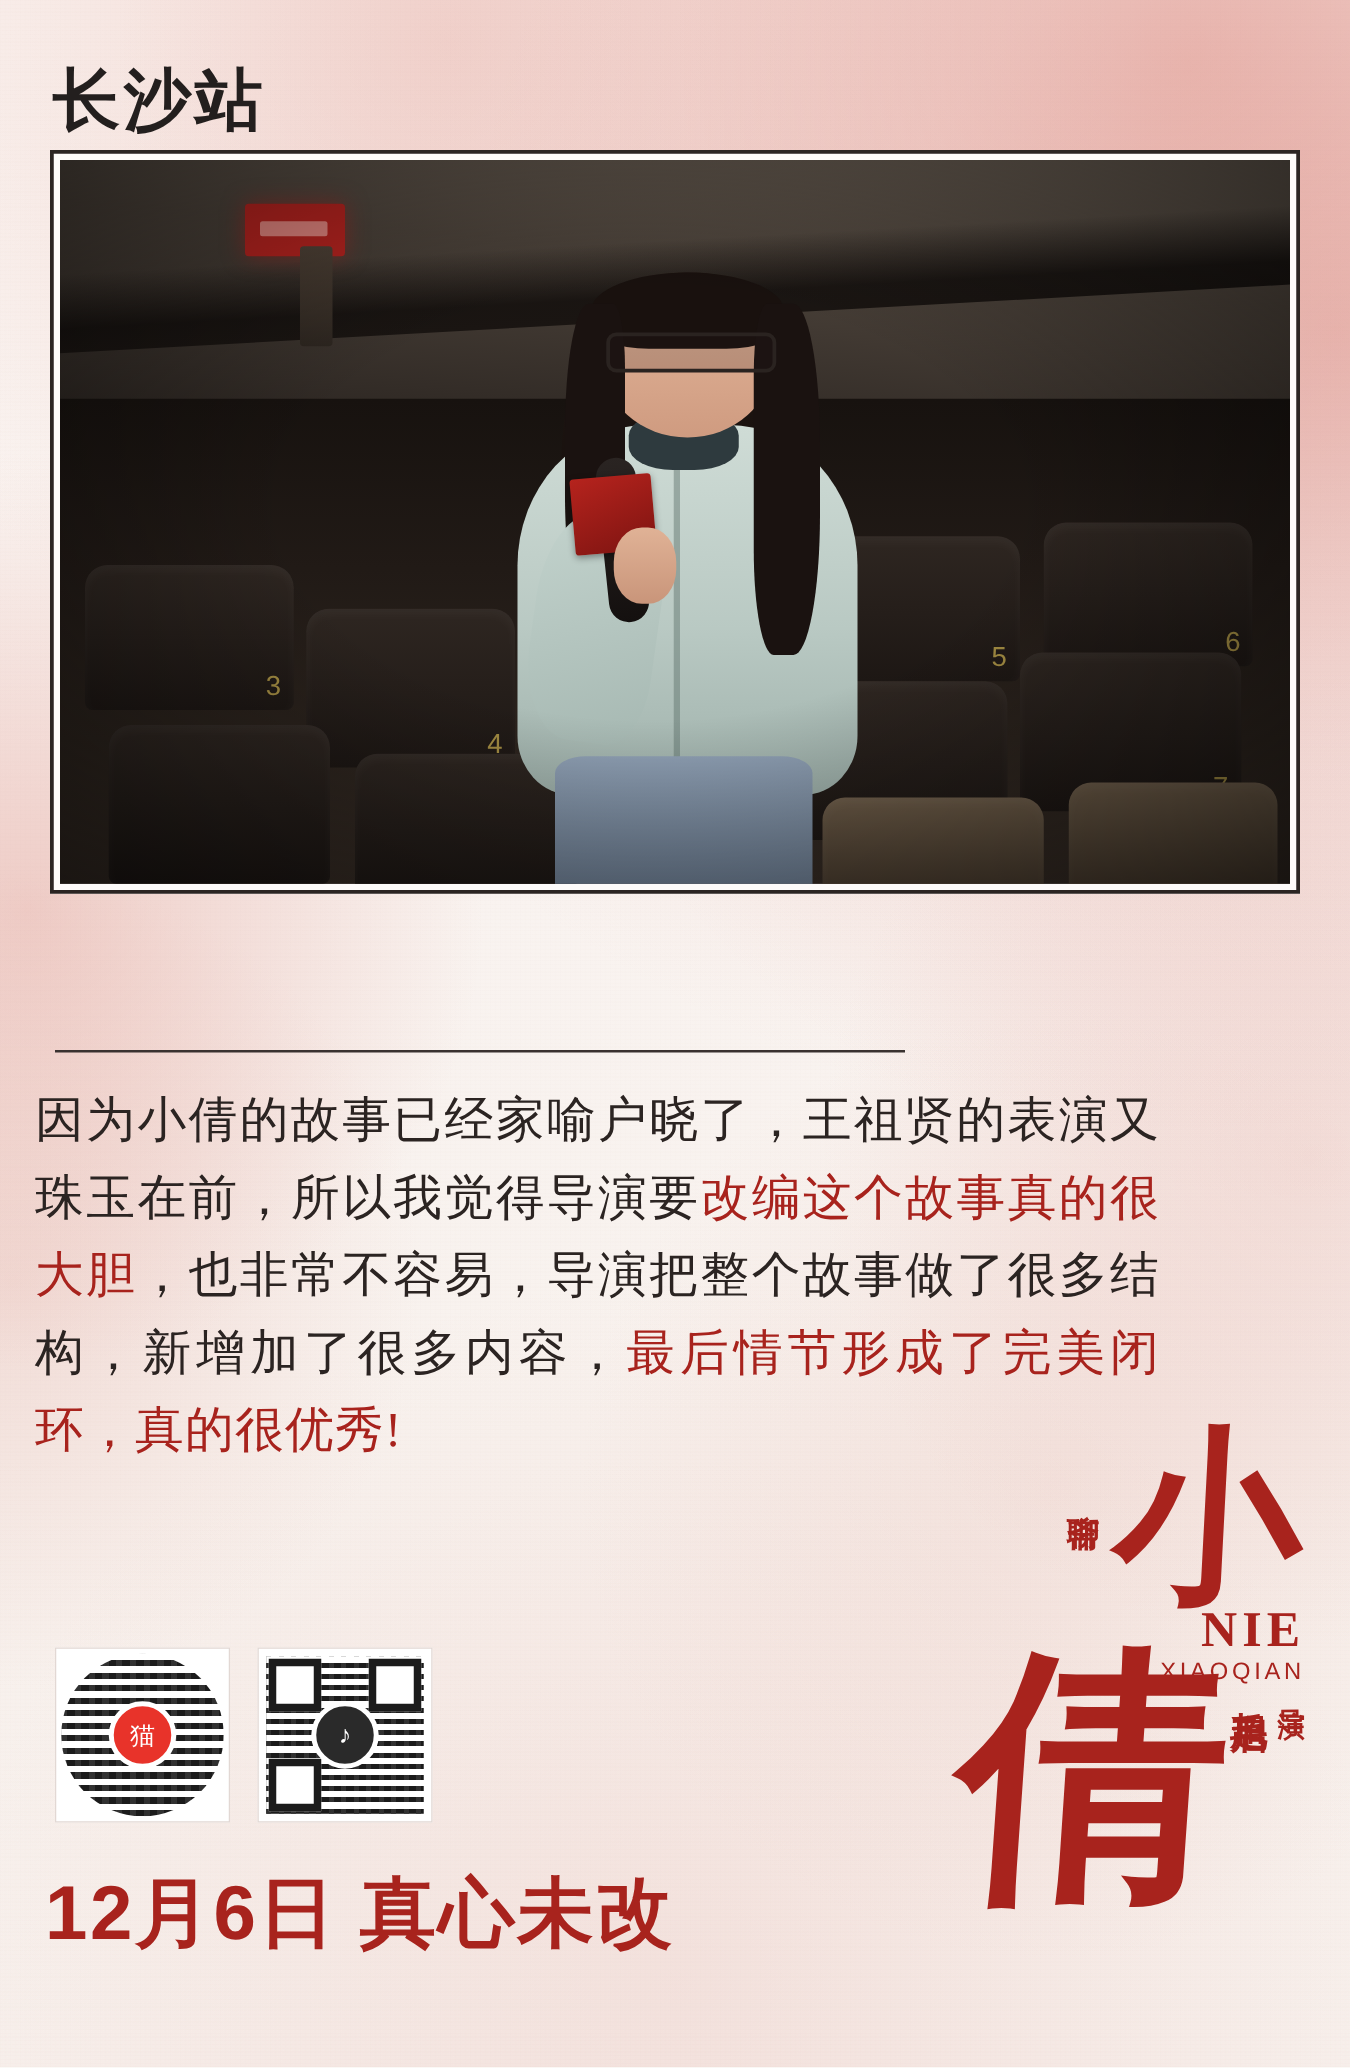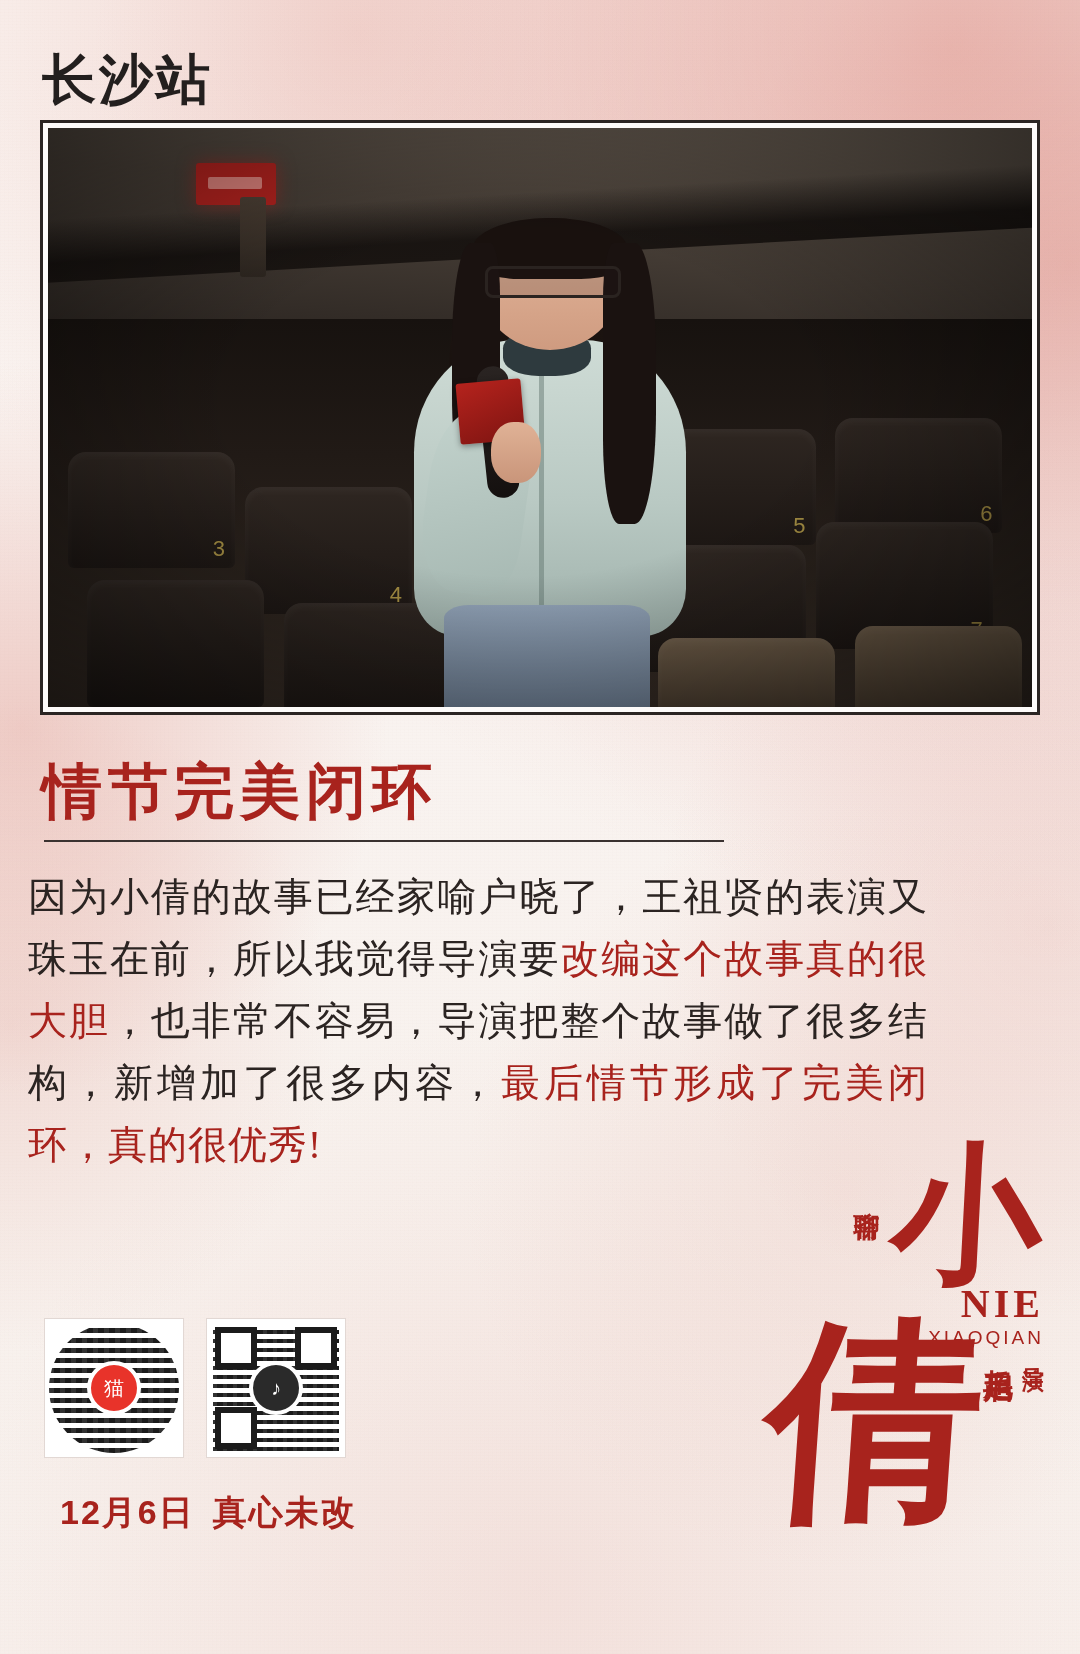--- a/index.html
+++ b/index.html
@@ -454,23 +454,23 @@
     justify-content: center;
     color: #fff;
     font-size: 20px;
     font-family: "Liberation Sans", sans-serif;
   }
   .qr.douyin .badge { background: #2a2a2a; }
 
   
   .date-line {
     position: absolute;
-    left: 60px;
+    left: 36px;
     top: 1490px;
-    font-size: 34px;
+    font-size: 61px;
     font-weight: bold;
     letter-spacing: 2px;
     color: #a8231d;
     font-family: "Liberation Sans", sans-serif;
   }
   .date-line .gap { display: inline-block; width: 18px; }
 </style>
 </head>
 <body>
 
@@ -526,21 +526,20 @@
         <div class="arm"></div>
         <div class="mic"></div>
         <div class="mic-flag"></div>
         <div class="hand"></div>
       </div>
 
       <div class="photo-vignette"></div>
     </div>
   </div>
 
-  <div class="headline">情节完美闭环</div>
   <div class="rule"></div>
 
   <div class="body-text">
     <span>因为小倩的故事已经家喻户晓了，王祖贤的表演又珠玉在前，所以我觉得导演要</span><span class="hl">改编这个故事真的很大胆</span><span>，也非常不容易，导演把整个故事做了很多结构，新增加了很多内容，</span><span class="hl">最后情节形成了完美闭环，真的很优秀!</span>
   </div>
 
   <div class="logo-block">
     <div class="logo-xiao">小</div>
     <div class="logo-liaozhai">聊斋</div>
     <div class="logo-nie">

